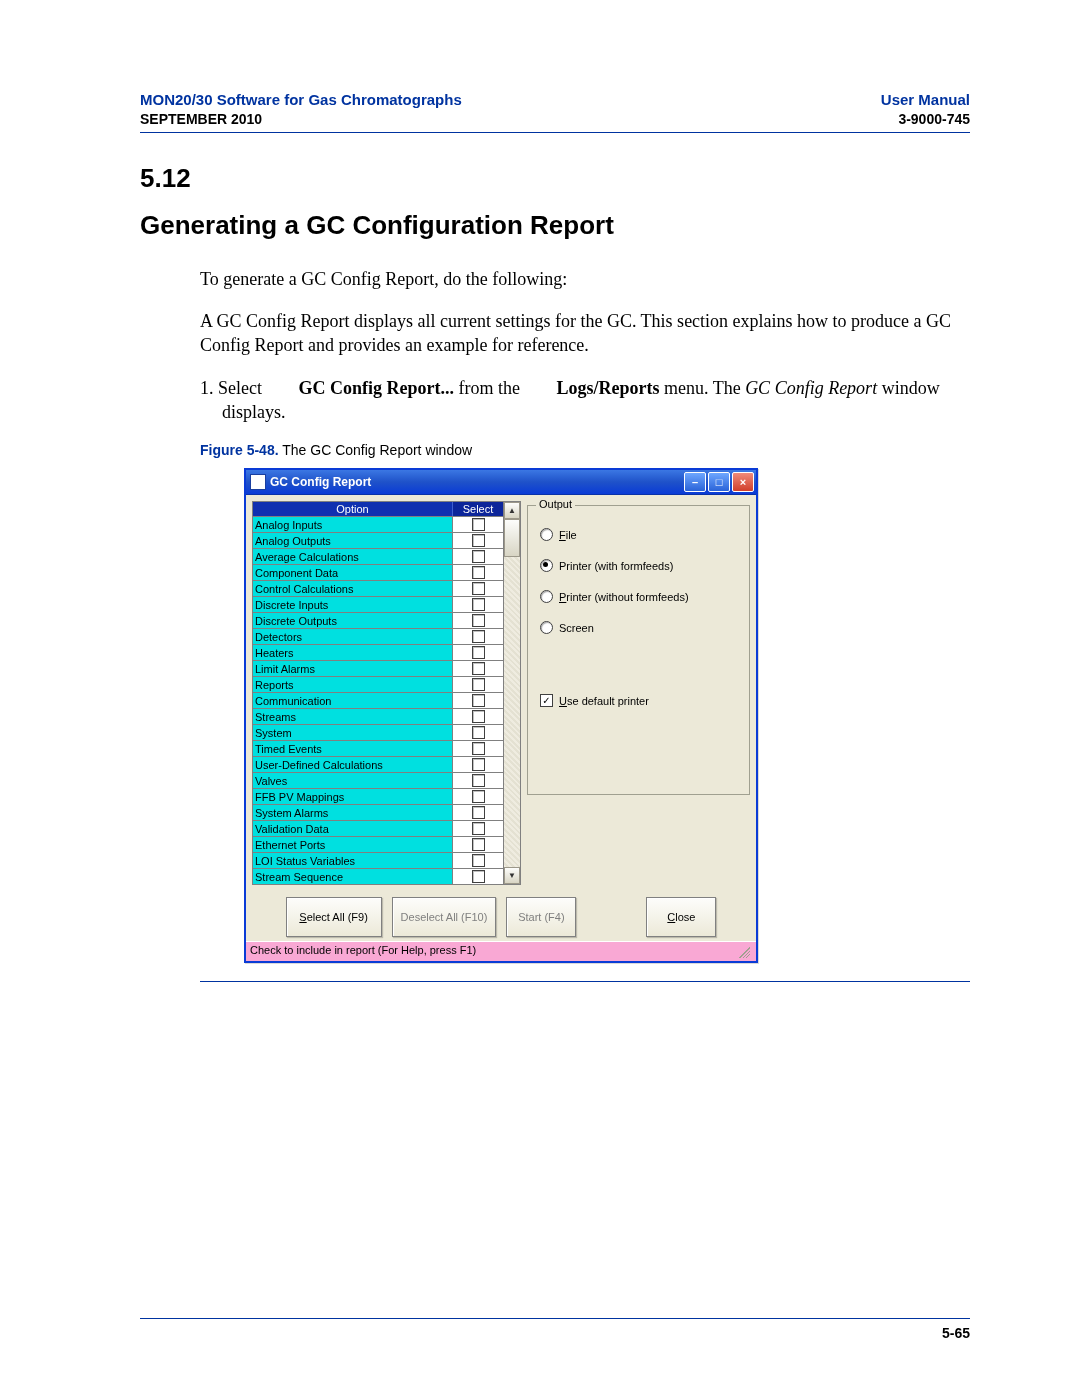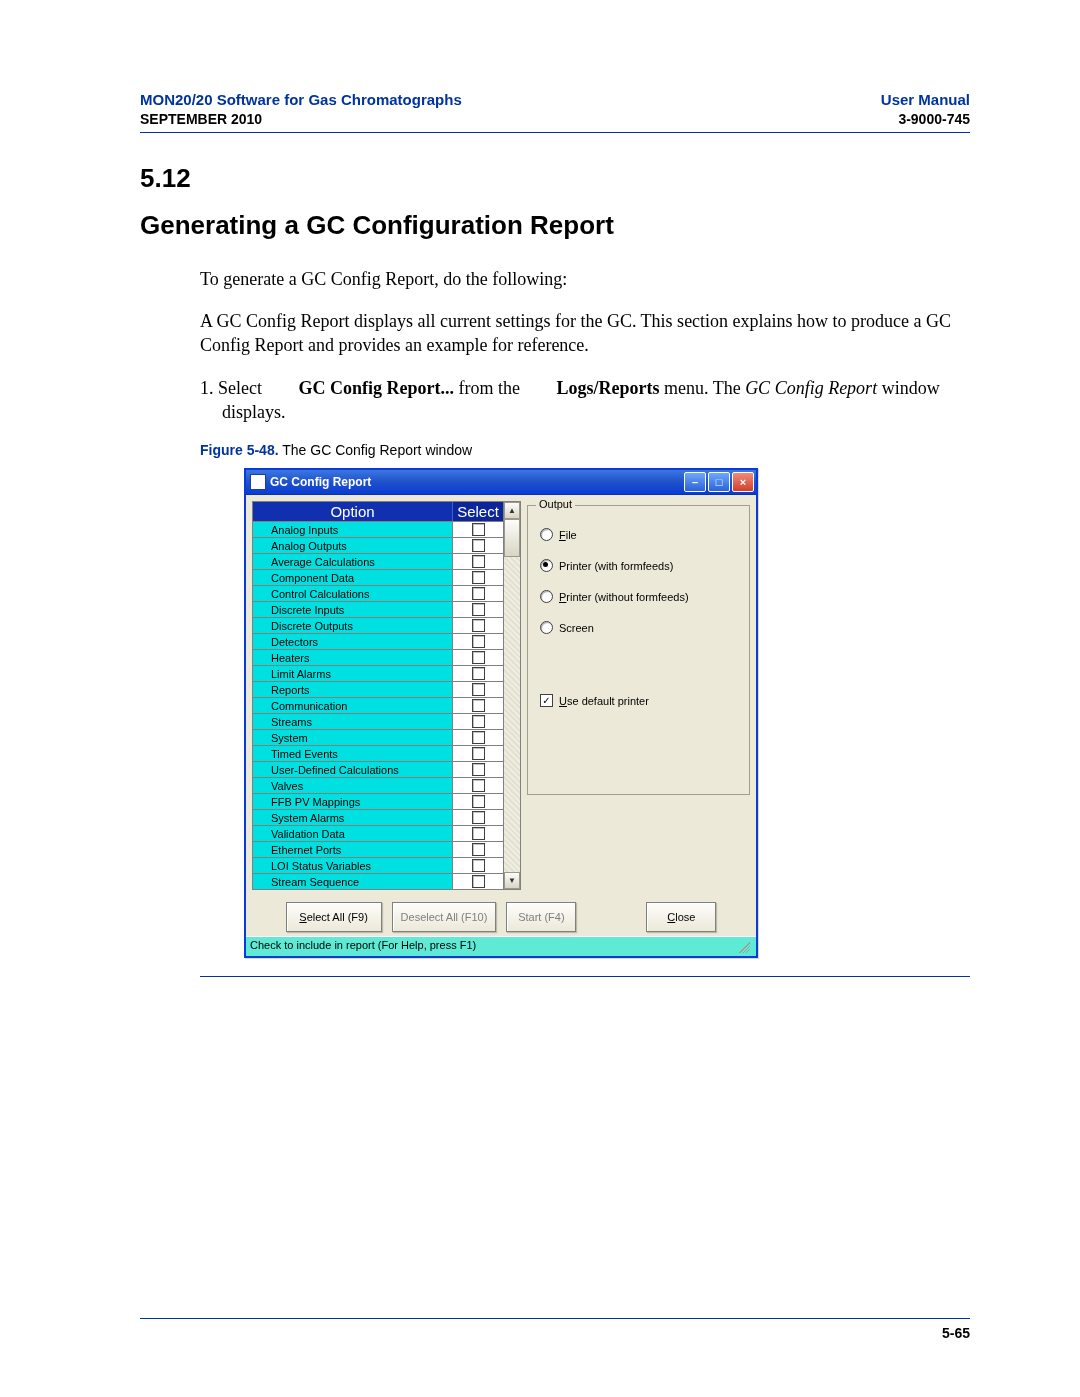--- a/index.html
+++ b/index.html
@@ -119,34 +119,34 @@
   }
   .grid {
     border: 1px solid #808080;
     background: #fff;
     width: 250px;
   }
   .grid-head {
     display: flex;
     background: #1030b0;
     color: #fff;
-    font-size: 15px;
+    font-size: 11px;
   }
   .gh-opt { flex: 1; text-align: center; padding: 1px 0; border-right:1px solid #4060d0;}
   .gh-sel { width: 50px; text-align: center; padding: 1px 0; background:#0c259a; }
   .grid-row {
     display: flex;
     border-top: 1px solid #808080;
     height: 15px;
     align-items: center;
   }
   .gr-opt {
     flex: 1;
     background: #00e0e0;
-    padding: 0 18px;
+    padding: 0 2px;
     height: 100%;
     display: flex;
     align-items: center;
     border-right: 1px solid #808080;
     white-space: nowrap;
     overflow: hidden;
   }
   .gr-sel {
     width: 50px;
     display: flex;
@@ -239,34 +239,34 @@
 
   .btn-row {
     display:flex;
     justify-content: center;
     gap: 10px;
     padding: 10px 6px 4px 6px;
   }
   .btn-row .gap { flex:0 0 50px; }
   .winbtn {
     min-width: 96px;
-    height: 30px;
+    height: 40px;
     border: 1px solid #808080;
     background: linear-gradient(#fdfdfb,#ece9d8);
     font-family: Tahoma, Arial, sans-serif;
     font-size: 11px;
     padding: 0 8px;
     box-shadow: 1px 1px 0 #fff inset, 1px 1px 1px rgba(0,0,0,.2);
   }
   .winbtn.small { min-width: 70px; }
   .winbtn[disabled] { color:#808080; }
 
   .statusbar {
     border-top: 1px solid #fff;
-    background: #5eead4;
+    background: #f9a8d4;
     padding: 2px 6px 3px 4px;
     font-size: 11px;
     display:flex;
     justify-content:space-between;
   }
   .grip {
     width:14px; height:14px;
     align-self:flex-end;
     background:
       linear-gradient(135deg, transparent 60%, #a0a090 60%, #a0a090 65%, transparent 65%),
@@ -298,21 +298,21 @@
     font-size: 14px;
   }
 </style>
 </head>
 <body>
 
 <div class="page">
 
   <div class="hdr">
     <div>
-      <div class="left-title">MON20/20 Software for Gas Chromatographs</div>
+      <div class="left-title">MON20/30 Software for Gas Chromatographs</div>
       <div class="sub">SEPTEMBER 2010</div>
     </div>
     <div style="text-align:right">
       <div class="right-title">User Manual</div>
       <div class="sub">3-9000-745</div>
     </div>
   </div>
   <hr class="hdr-rule">
 
   <h2 class="section">

